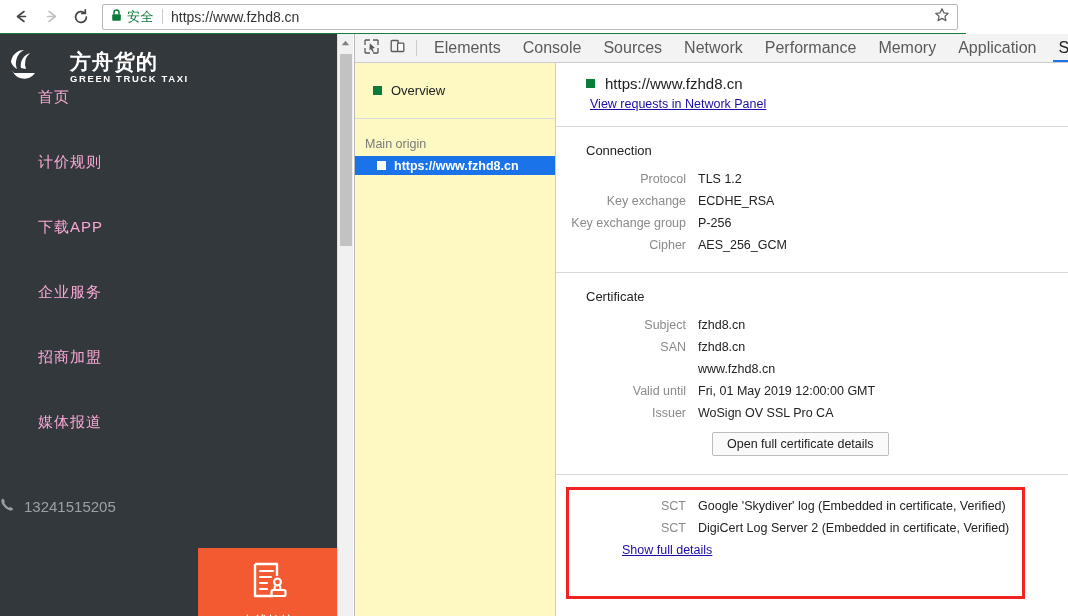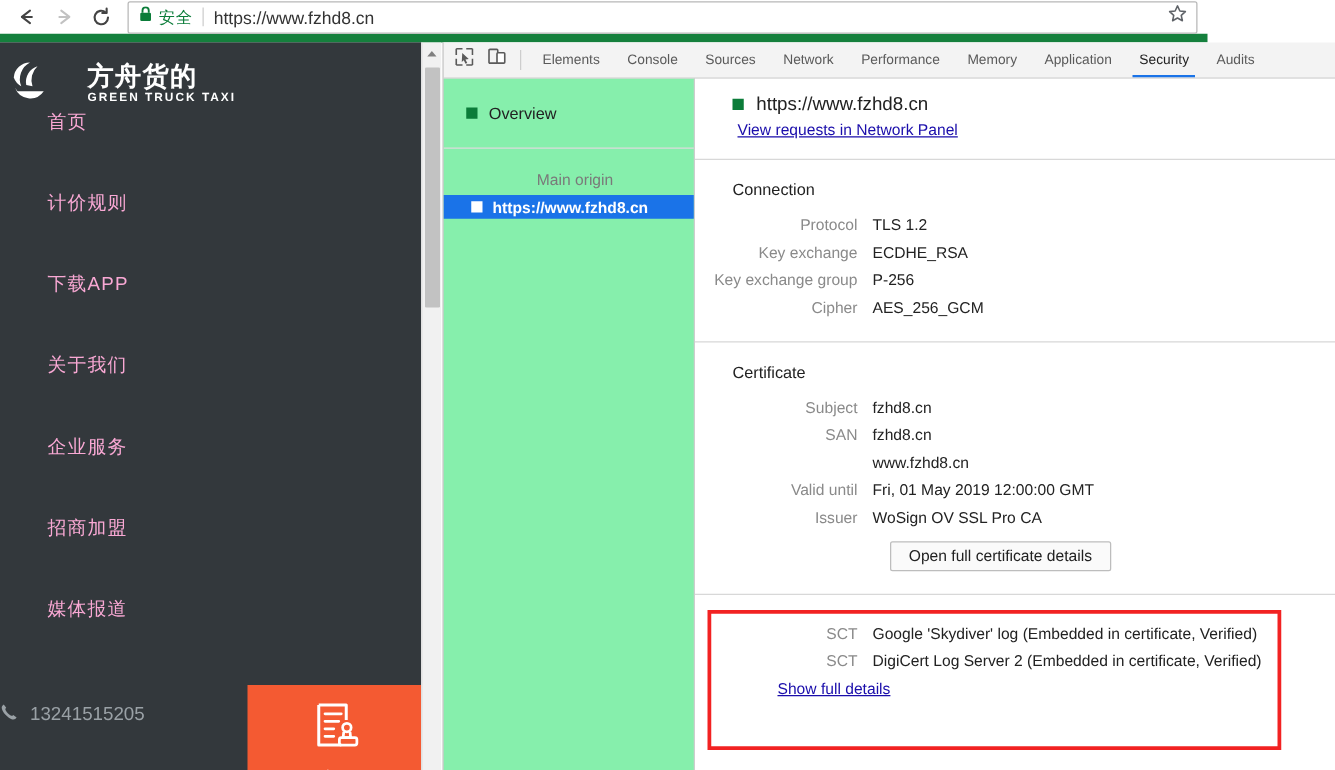--- a/index.html
+++ b/index.html
@@ -13,21 +13,21 @@
 
   
   .browser-bar {
     position: absolute;
     top: 0; left: 0;
     width: 966px;
     height: 34px;
     background: #ffffff;
     display: flex;
     align-items: center;
-    border-bottom: 7px solid #15803d;
+    border-bottom: 1px solid #15803d;
   }
   .nav-btn {
     width: 30px; height: 30px;
     display: flex; align-items: center; justify-content: center;
     flex: none;
   }
   .nav-btn svg { display: block; }
   .nav-back { margin-left: 6px; }
 
   .omnibox {
@@ -194,21 +194,21 @@
   .dt-tool-btn:first-child { margin-left: 3px; }
   .dt-vsep {
     width: 1px; background: #cdcdcd;
     margin: 6px 6px;
     flex: none;
   }
   .dt-tab {
     display: flex;
     align-items: center;
     padding: 0 11px;
-    font-size: 11px;
+    font-size: 16px;
     color: #5a5a5a;
     white-space: nowrap;
     flex: none;
     position: relative;
   }
   .dt-tab.active {
     color: #222;
   }
   .dt-tab.active::after {
     content: "";
@@ -222,24 +222,23 @@
     position: absolute;
     top: 29px; left: 0;
     width: 713px;
     height: 553px;
     display: flex;
   }
 
   .sec-sidebar {
     width: 201px;
     height: 553px;
-    background: #86efac;
+    background: #fef9c3;
     border-right: 1px solid #cdcdcd;
     flex: none;
-    text-align: center;
   }
   .sec-overview {
     display: flex;
     align-items: center;
     gap: 9px;
     height: 56px;
     padding-left: 18px;
     border-bottom: 1px solid #dcdcdc;
     font-size: 13px;
     color: #222;
@@ -404,23 +403,20 @@
 
     <div class="nav-list">
       <div class="nav-item">
           <span>首页</span>
         </div>
       <div class="nav-item">
           <span>计价规则</span>
         </div>
       <div class="nav-item">
           <span>下载APP</span>
-        </div>
-      <div class="nav-item">
-          <span>关于我们</span>
         </div>
       <div class="nav-item">
           <span>企业服务</span>
         </div>
       <div class="nav-item">
           <span>招商加盟</span>
         </div>
       <div class="nav-item">
           <span>媒体报道</span>
         </div>

